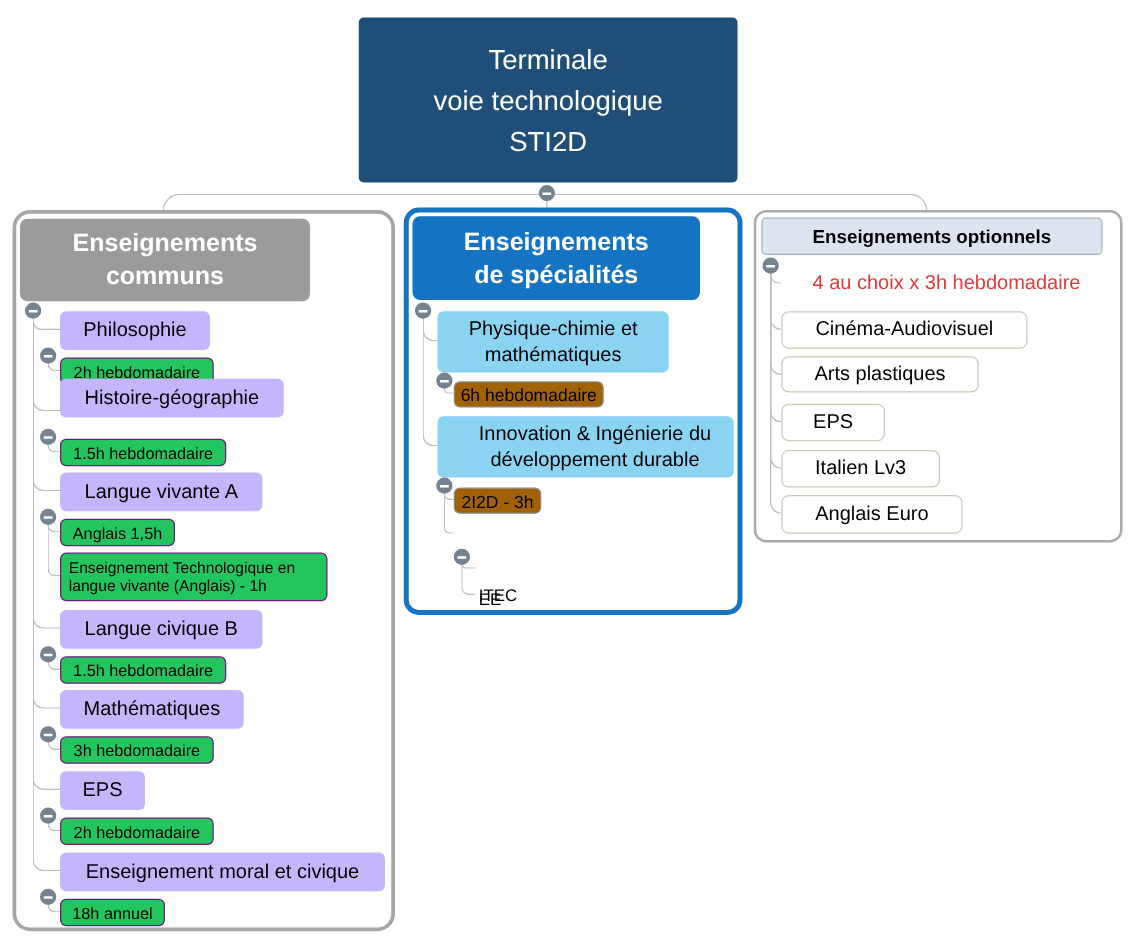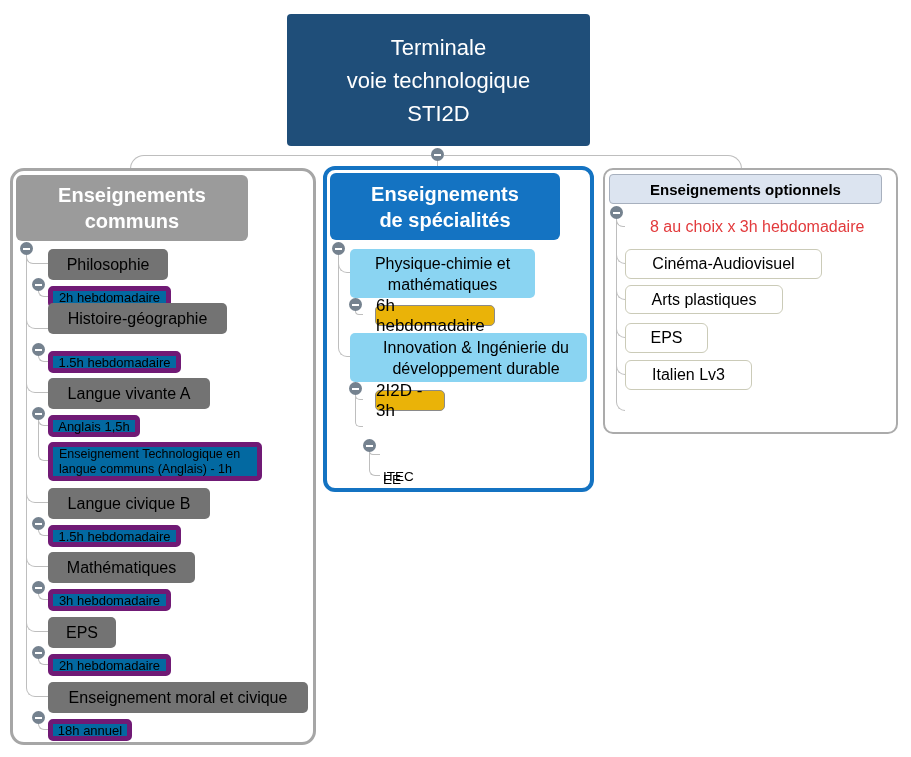--- a/index.html
+++ b/index.html
@@ -22,30 +22,30 @@
         border-radius:6px;display:flex;align-items:center;justify-content:center;text-align:center;
         color:#fff;font-size:20px;font-weight:bold;line-height:26px;white-space:pre-line;}
   .hdr-spec{position:absolute;left:330px;top:173px;width:230px;height:67px;background:#1473C2;
         border-radius:6px;display:flex;align-items:center;justify-content:center;text-align:center;
         color:#fff;font-size:20px;font-weight:bold;line-height:26px;white-space:pre-line;}
   .hdr-opt{position:absolute;left:609px;top:174px;width:273px;height:30px;background:#DCE4F0;
         border:1px solid #A7B0BE;border-radius:4px;box-sizing:border-box;display:flex;align-items:center;
         justify-content:center;color:#000;font-size:15px;font-weight:bold;}
 
   
-  .subj{position:absolute;background:#737373;border-radius:5px;display:flex;align-items:center;
+  .subj{position:absolute;background:#c4b5fd;border-radius:5px;display:flex;align-items:center;
         justify-content:center;font-size:16px;box-sizing:border-box;}
-  .hour{position:absolute;background:#0369a1;border:5px solid #701a75;border-radius:5px;display:flex;
+  .hour{position:absolute;background:#22c55e;border:1px solid #701a75;border-radius:5px;display:flex;
         align-items:center;justify-content:center;font-size:13px;box-sizing:border-box;}
   .hour2{align-items:center;justify-content:flex-start;text-align:left;font-size:12.5px;
         padding:2px 6px;line-height:15px;}
   .lblue{position:absolute;background:#8AD4F2;border-radius:5px;display:flex;align-items:center;
         justify-content:center;text-align:center;font-size:16px;line-height:21px;box-sizing:border-box;}
-  .wbox{position:absolute;background:#eab308;border:1px solid #8A8A8A;border-radius:5px;display:flex;
-        align-items:center;justify-content:center;font-size:17px;box-sizing:border-box;margin-left:12px;}
+  .wbox{position:absolute;background:#a16207;border:1px solid #8A8A8A;border-radius:5px;display:flex;
+        align-items:center;justify-content:center;font-size:14px;box-sizing:border-box;}
   .plain{position:absolute;font-size:13.5px;display:flex;align-items:center;}
   .opt{position:absolute;background:#fff;border:1px solid #CBCBB8;border-radius:6px;display:flex;
         align-items:center;justify-content:center;font-size:16px;box-sizing:border-box;}
   .note{position:absolute;font-size:16px;color:#E23A3C;display:flex;align-items:center;}
 
   
   .el{position:absolute;border-left:1px solid #BEBEBE;border-bottom:1px solid #BEBEBE;
       border-bottom-left-radius:9px;box-sizing:border-box;}
   .tl{position:absolute;border-top:1px solid #BEBEBE;border-left:1px solid #BEBEBE;
       border-top-left-radius:14px;box-sizing:border-box;}
@@ -92,21 +92,21 @@
   <div class="subj" style="left:48px;top:303px;width:179px;height:31px;">Histoire-géographie</div>
   <div class="minus" style="left:32px;top:343px;"></div>
   <div class="el" style="left:38px;top:355px;width:10px;height:7px;border-bottom-left-radius:6px;"></div>
   <div class="hour" style="left:48px;top:351px;width:133px;height:22px;">1.5h hebdomadaire</div>
 
   <div class="subj" style="left:48px;top:378px;width:162px;height:31px;">Langue vivante A</div>
   <div class="minus" style="left:32px;top:407px;"></div>
   <div class="el" style="left:38px;top:419px;width:10px;height:7px;border-bottom-left-radius:6px;"></div>
   <div class="el" style="left:38px;top:419px;width:10px;height:42px;border-bottom-left-radius:6px;"></div>
   <div class="hour" style="left:48px;top:415px;width:92px;height:22px;">Anglais 1,5h</div>
-  <div class="hour hour2" style="left:48px;top:442px;width:214px;height:39px;">Enseignement Technologique en langue communs (Anglais) - 1h</div>
+  <div class="hour hour2" style="left:48px;top:442px;width:214px;height:39px;">Enseignement Technologique en langue vivante (Anglais) - 1h</div>
 
   <div class="subj" style="left:48px;top:488px;width:162px;height:31px;">Langue civique B</div>
   <div class="minus" style="left:32px;top:517px;"></div>
   <div class="el" style="left:38px;top:529px;width:10px;height:7px;border-bottom-left-radius:6px;"></div>
   <div class="hour" style="left:48px;top:525px;width:133px;height:22px;">1.5h hebdomadaire</div>
 
   <div class="subj" style="left:48px;top:552px;width:147px;height:31px;">Mathématiques</div>
   <div class="minus" style="left:32px;top:581px;"></div>
   <div class="el" style="left:38px;top:593px;width:10px;height:7px;border-bottom-left-radius:6px;"></div>
   <div class="hour" style="left:48px;top:589px;width:123px;height:22px;">3h hebdomadaire</div>
@@ -149,19 +149,20 @@
   <div class="hdr-opt">Enseignements optionnels</div>
   <div class="minus" style="left:610px;top:206px;"></div>
 
   <div class="el" style="left:616px;top:218px;width:9px;height:9px;border-bottom-left-radius:7px;"></div>
   <div class="el" style="left:616px;top:218px;width:9px;height:46px;"></div>
   <div class="el" style="left:616px;top:218px;width:9px;height:82px;"></div>
   <div class="el" style="left:616px;top:218px;width:9px;height:120px;"></div>
   <div class="el" style="left:616px;top:218px;width:9px;height:157px;"></div>
   <div class="el" style="left:616px;top:218px;width:9px;height:193px;"></div>
 
-  <div class="note" style="left:650px;top:217px;height:20px;">8 au choix x 3h hebdomadaire</div>
+  <div class="note" style="left:650px;top:217px;height:20px;">4 au choix x 3h hebdomadaire</div>
   <div class="opt" style="left:625px;top:249px;width:197px;height:30px;">Cinéma-Audiovisuel</div>
   <div class="opt" style="left:625px;top:285px;width:158px;height:29px;">Arts plastiques</div>
   <div class="opt" style="left:625px;top:323px;width:83px;height:30px;">EPS</div>
   <div class="opt" style="left:625px;top:360px;width:127px;height:30px;">Italien Lv3</div>
+  <div class="opt" style="left:625px;top:396px;width:145px;height:31px;">Anglais Euro</div>
 
 </div>
 
 </body></html>

